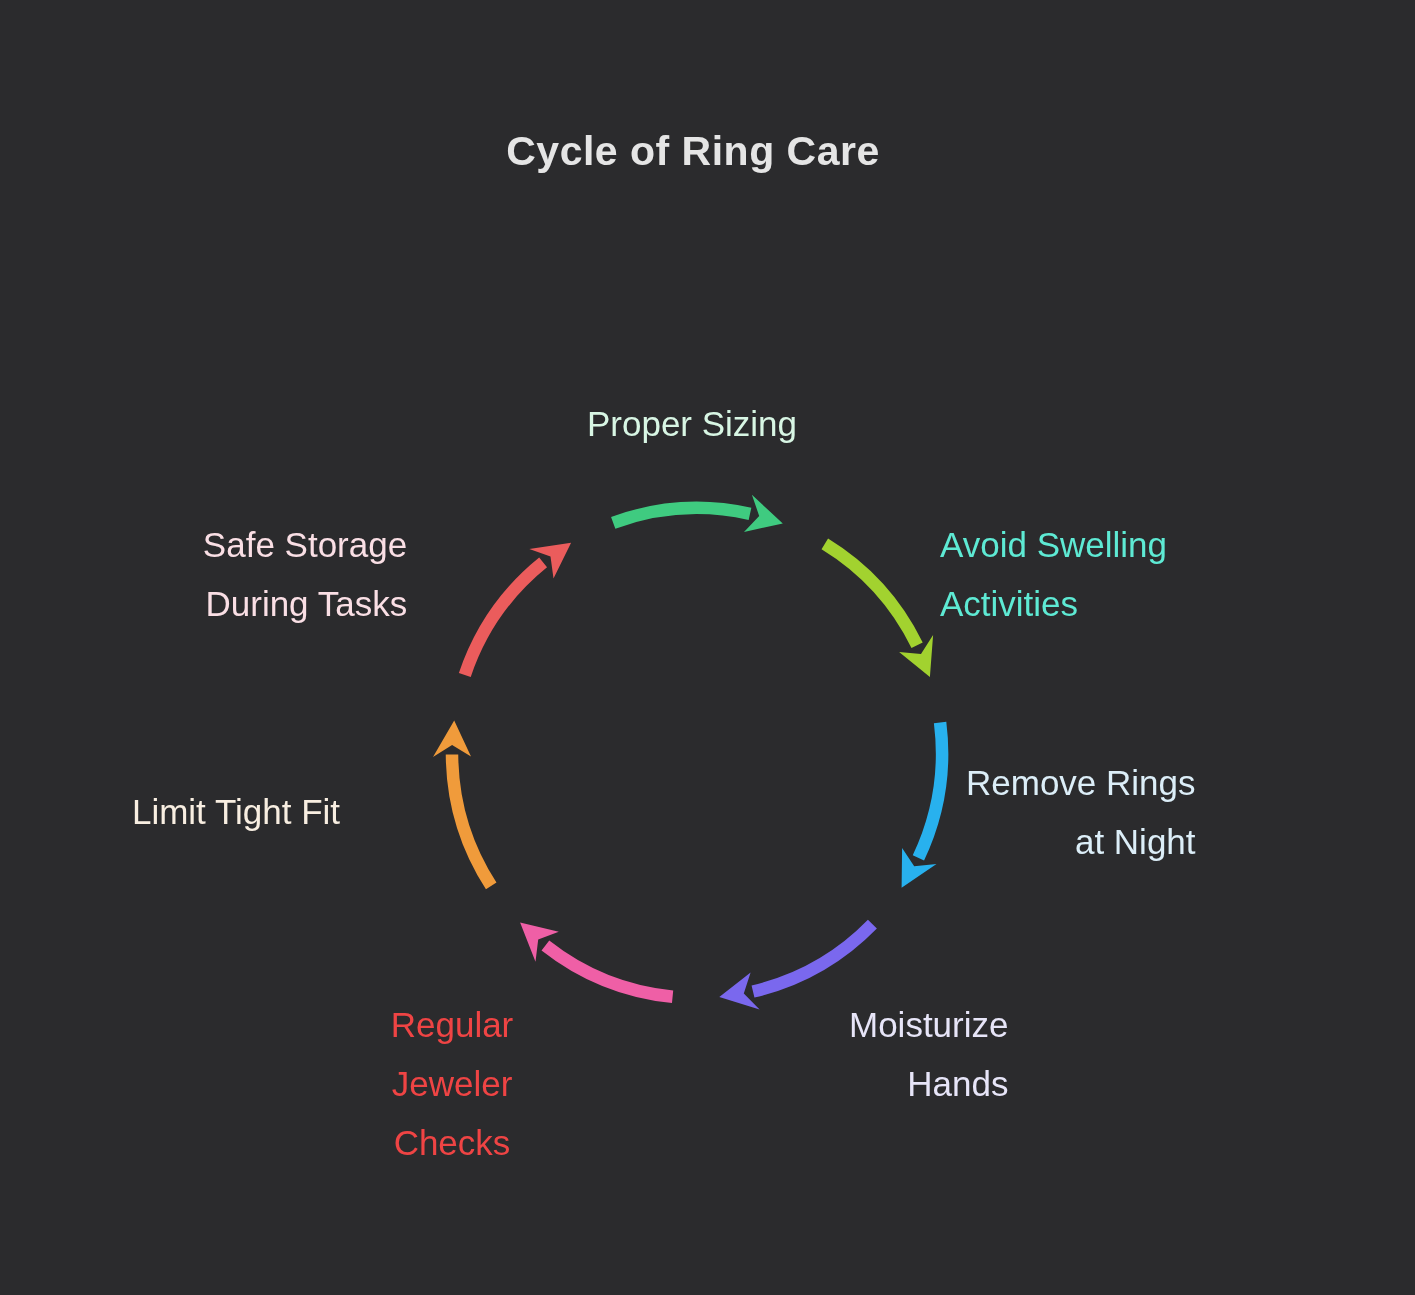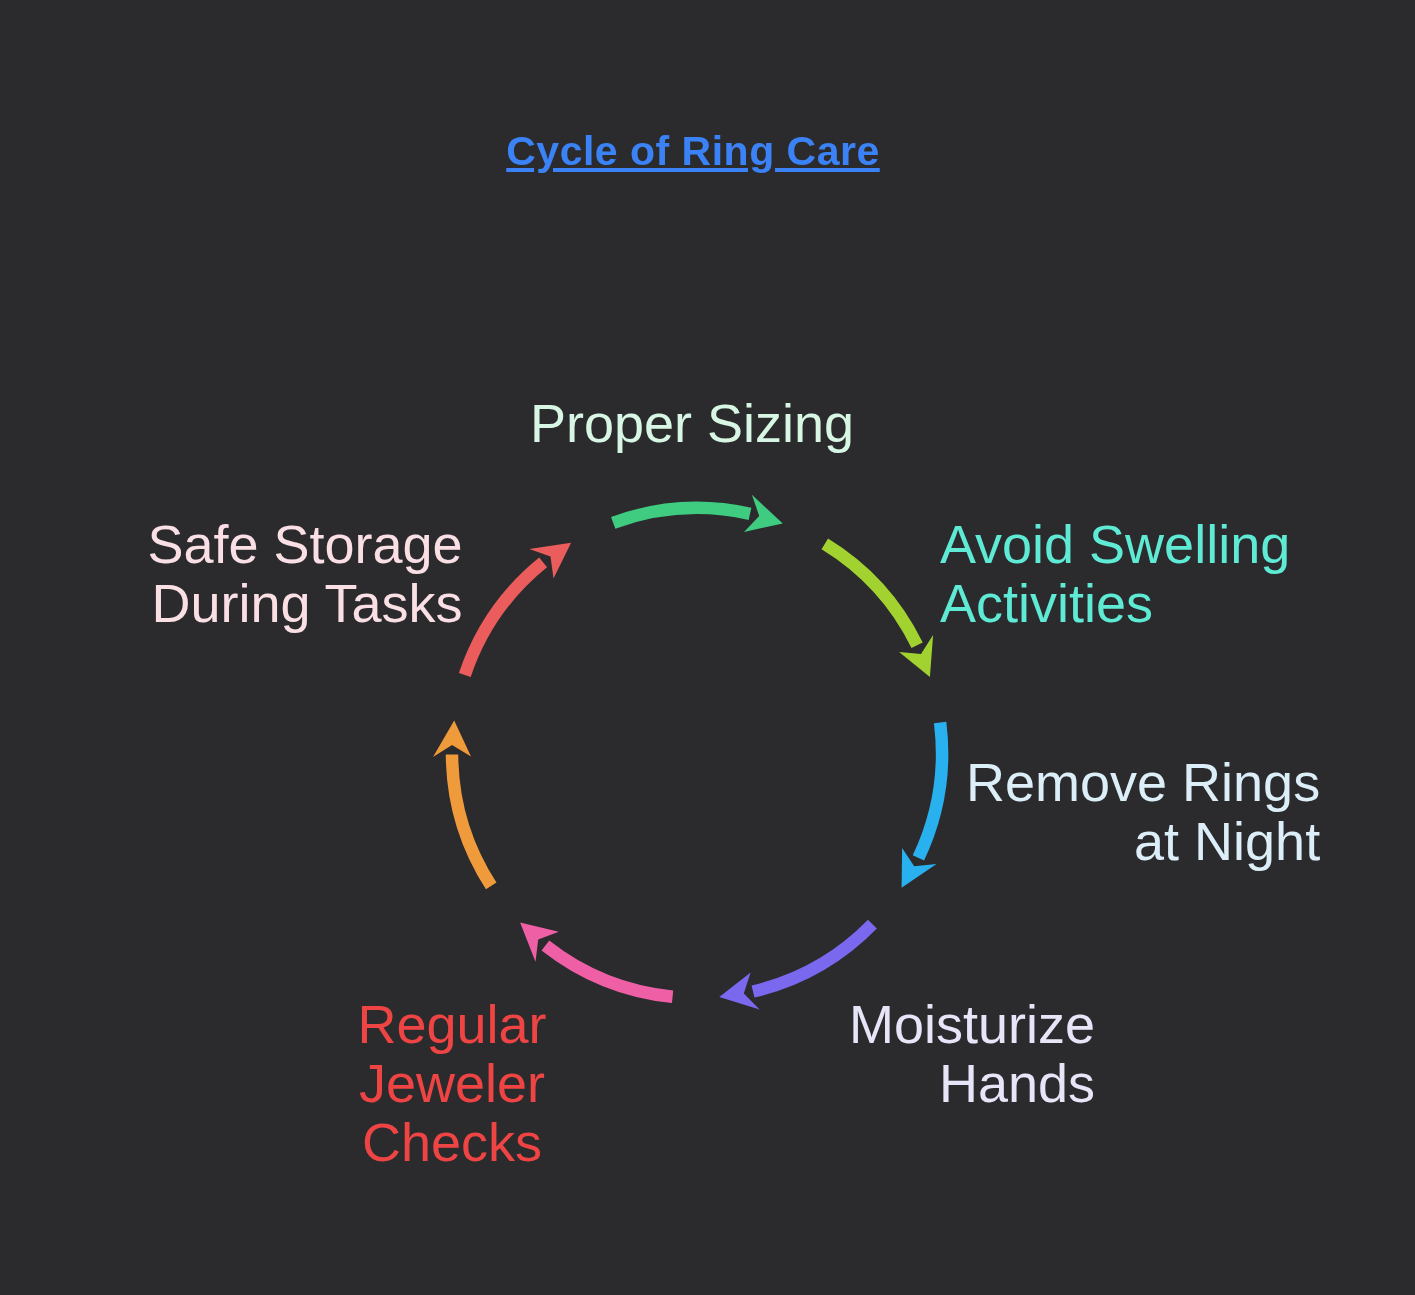--- a/index.html
+++ b/index.html
@@ -30,40 +30,40 @@
   }
   #cycle-svg {
     position: absolute;
     left: 0;
     top: 0;
     width: 1415px;
     height: 1295px;
   }
   .step-label {
     position: absolute;
-    font-size: 54px;
+    font-size: 35px;
     font-weight: 400;
     line-height: 59px;
     white-space: nowrap;
   }
   
   .l0 { left: 692px;  top: 394px; transform: translateX(-50%); text-align: center; }
   .l1 { left: 940px;  top: 515px; text-align: left; }
   .l2 { left: 966px; top: 753px; text-align: right; }
   .l3 { left: 849px;  top: 995px; text-align: left; }
   .l4 { left: 452px;  top: 995px; transform: translateX(-50%); text-align: center; }
   .l5 { left: 236px;  top: 782px; transform: translateX(-50%); text-align: center; }
   .l6 { left: 305px;  top: 515px; transform: translateX(-50%); text-align: right; }
 </style>
 </head>
 <body style="background: rgb(43, 43, 45);">
 
 <div class="canvas">
 
-  <h1 class="title" style="color: #3b82f6; text-decoration: underline;">Cycle of Ring Care</h1>
+  <h1 class="title" style="color: #e5e5e5;">Cycle of Ring Care</h1>
 
   <svg id="cycle-svg" viewBox="0 0 1415 1295">
       <g>
         <path d="M 613.2,522.8 A 245 245 0 0 1 750.0,513.8" fill="none" stroke="#3fcb80" stroke-width="12.5" stroke-linecap="butt"></path>
         <polygon points="782.8,523.5 751.9,494.8 759.2,516.0 744.0,531.9" fill="#3fcb80"></polygon>
       </g>
       <g>
         <path d="M 824.8,543.9 A 245 245 0 0 1 917.1,645.3" fill="none" stroke="#a2d22f" stroke-width="12.5" stroke-linecap="butt"></path>
         <polygon points="929.9,677.0 933.1,634.9 921.0,653.9 899.1,651.9" fill="#a2d22f"></polygon>
       </g>
@@ -92,16 +92,17 @@
   <div class="step-label l0" style="color: rgb(216, 246, 228);">Proper Sizing</div>
 
   <div class="step-label l1" style="color: #5eead4;">Avoid Swelling<br>Activities</div>
 
   <div class="step-label l2" style="color: rgb(220, 238, 248);">Remove Rings<br>at Night</div>
 
   <div class="step-label l3" style="color: rgb(231, 229, 248); text-align: right;">Moisturize<br>Hands</div>
 
   <div class="step-label l4" style="color: #ef4444;">Regular<br>Jeweler<br>Checks</div>
 
+  <div class="step-label l5" style="color: rgb(248, 238, 225);">Limit Tight Fit</div>
 
   <div class="step-label l6" style="color: rgb(250, 223, 229);">Safe Storage<br>During Tasks</div>
 
 </div>
 
 </body></html>

